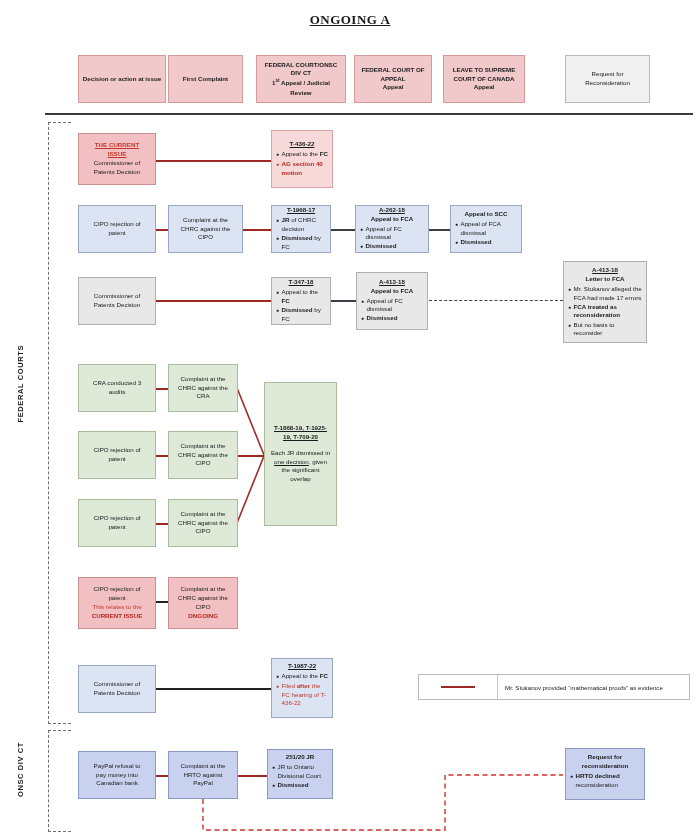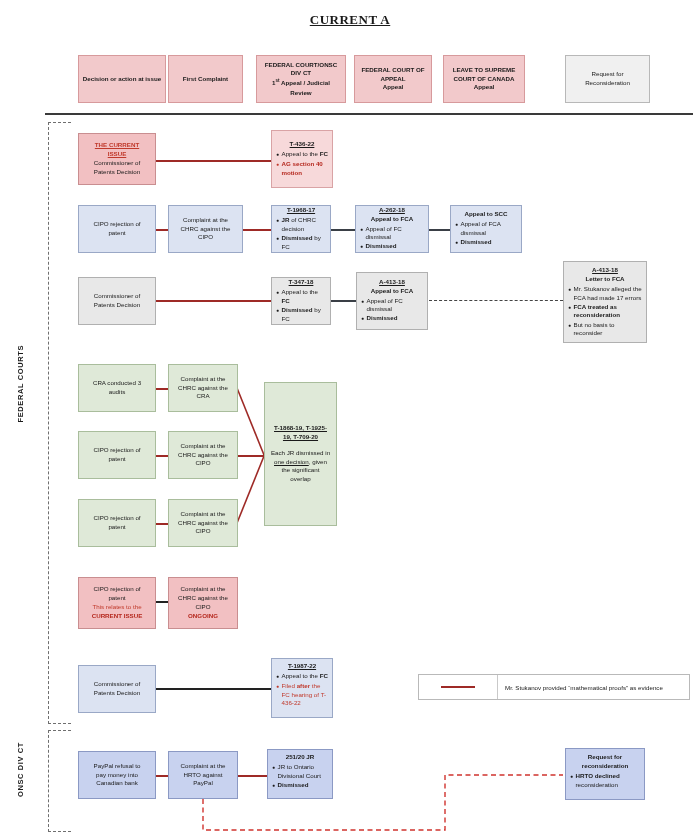--- a/index.html
+++ b/index.html
@@ -60,21 +60,21 @@
   .legend .lt{flex:1;font-size:6.2px;padding-left:7px;}
 
   svg.ov{position:absolute;left:0;top:0;width:700px;height:838px;overflow:visible;
       pointer-events:none;}
 </style>
 </head>
 <body>
 
 <div id="stage">
 
-  <div class="page-title">CURRENT A</div>
+  <div class="page-title">ONGOING A</div>
 
   <div class="node hdr" style="left:78px;top:55px;width:88px;height:48px;">
     <span>Decision or action at issue</span>
   </div>
 
   <div class="node hdr" style="left:168px;top:55px;width:75px;height:48px;">
     <span>First Complaint</span>
   </div>
 
   <div class="node hdr" style="left:256px;top:55px;width:90px;height:48px;">

